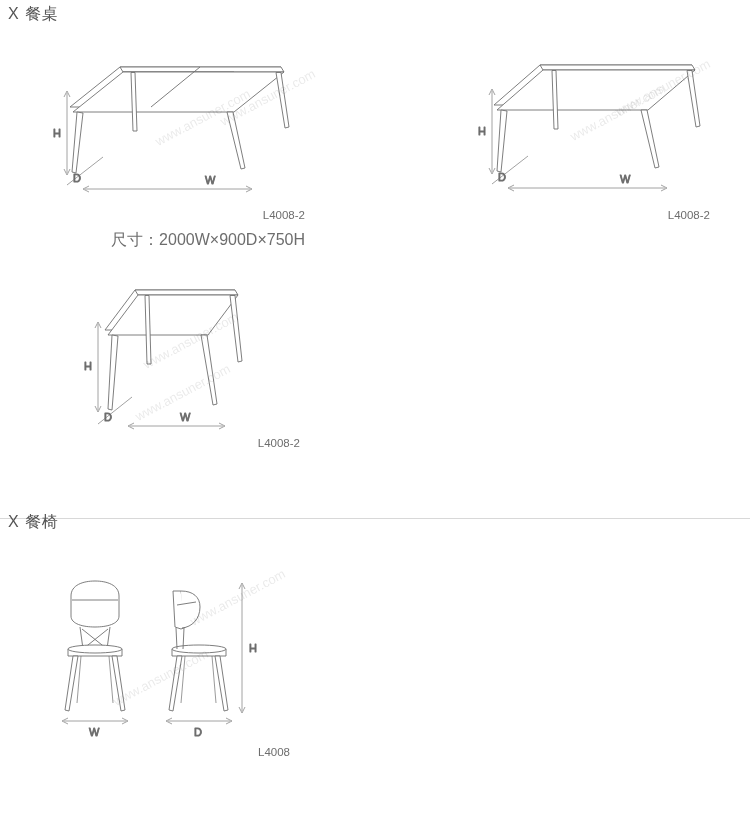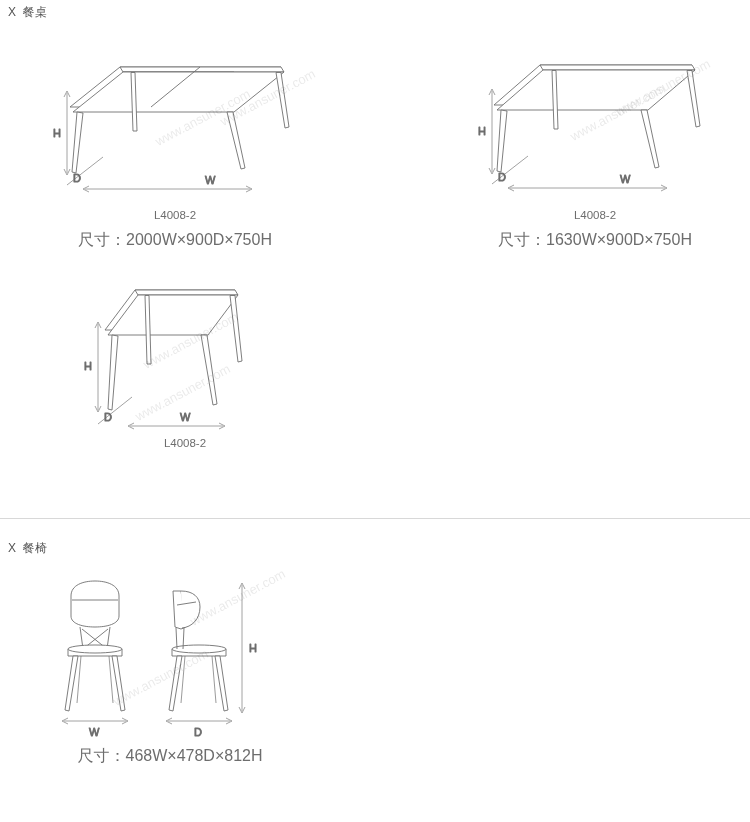--- a/index.html
+++ b/index.html
@@ -10,42 +10,42 @@
   body {
     width: 750px;
     height: 822px;
     position: relative;
     font-family: "Liberation Sans", sans-serif;
     color: #4a4a4a;
     overflow: hidden;
   }
   .section-header {
     position: absolute;
-    font-size: 12px;
+    font-size: 16px;
     color: #555555;
     letter-spacing: 0.5px;
     white-space: nowrap;
   }
   .section-header .mark {
     display: inline-block;
     margin-right: 6px;
     color: #555555;
   }
   .divider {
     position: absolute;
     left: 0;
     width: 750px;
     height: 1px;
     background: #d8d8d8;
   }
   .item {
     position: absolute;
   }
   .caption {
-    text-align: center;
+    text-align: right;
     font-size: 11.5px;
     color: #6d6d6d;
     line-height: 1.5;
     white-space: nowrap;
   }
   .caption .code {
     display: block;
     margin-bottom: 4px;
     color: #6d6d6d;
     font-size: 11.5px;
@@ -144,21 +144,20 @@
       <path d="M181,140 L187,143 L181,146" stroke="#8a8a8a" fill="none" stroke-width="0.8"></path>
       <text class="dimlabel" x="140" y="138">W</text>
 
       <line x1="12" y1="139" x2="48" y2="111" stroke="#8a8a8a" stroke-width="0.8"></line>
       <text class="dimlabel" x="18" y="136">D</text>
     </svg>
     <div class="watermark wm-a" style="left:85px; top:60px;">www.ansuner.com</div>
   </div>
   <div class="caption" style="width:230px; margin-top:2px;">
     <span class="code">L4008-2</span>
-    <span class="dims">尺寸：1630W×900D×750H</span>
   </div>
 </div>
 
 <div class="item" style="left:70px; top:278px; width:230px;">
   <div class="drawing">
     <svg width="230" height="155" viewBox="0 0 230 155" fill="none" stroke="#6f6f6f" stroke-width="0.9" stroke-linejoin="round">
       <polygon points="65,12 165,12 135,52 35,52" fill="#ffffff"></polygon>
       <polygon points="65,12 165,12 168,17 68,17" fill="#ffffff"></polygon>
       <polygon points="68,17 168,17 138,57 38,57" fill="#ffffff"></polygon>
 
@@ -182,21 +181,21 @@
     </svg>
     <div class="watermark wm-a" style="left:68px; top:55px;">www.ansuner.com</div>
   </div>
   <div class="caption" style="width:230px; margin-top:2px;">
     <span class="code">L4008-2</span>
   </div>
 </div>
 
 <div class="divider" style="top:518px;"></div>
 
-<div class="section-header" style="left:8px; top:540px;">
+<div class="section-header" style="left:8px; top:512px;">
   <span class="mark">X</span><span>餐椅</span>
 </div>
 
 <div class="item" style="left:50px; top:575px; width:240px;">
   <div class="drawing">
     <svg width="240" height="165" viewBox="0 0 240 165" fill="none" stroke="#6f6f6f" stroke-width="0.9" stroke-linejoin="round">
 
       <path d="M21,21 C21,10 33,6 45,6 C57,6 69,10 69,21 L69,41 C69,49 57,52 45,52 C33,52 21,49 21,41 Z" fill="#ffffff"></path>
       <line x1="22" y1="25" x2="68" y2="25"></line>
 
@@ -239,19 +238,19 @@
 
       <line x1="192" y1="10" x2="192" y2="136" stroke="#8a8a8a" stroke-width="0.8"></line>
       <path d="M189,14 L192,8 L195,14" stroke="#8a8a8a" fill="none" stroke-width="0.8"></path>
       <path d="M189,132 L192,138 L195,132" stroke="#8a8a8a" fill="none" stroke-width="0.8"></path>
       <text class="dimlabel" x="199" y="77">H</text>
     </svg>
     <div class="watermark wm-a" style="left:135px; top:15px;">www.ansuner.com</div>
     <div class="watermark wm-a" style="left:58px; top:95px;">www.ansuner.com</div>
   </div>
   <div class="caption" style="width:240px; margin-top:4px;">
-    <span class="dims">尺寸：468W×478D×812H</span>
+    <span class="code">L4008</span>
   </div>
 </div>
 
 <div class="watermark wm-a" style="left:215px; top:90px;">www.ansuner.com</div>
 <div class="watermark wm-a" style="left:610px; top:80px;">www.ansuner.com</div>
 <div class="watermark wm-a" style="left:130px; top:385px;">www.ansuner.com</div>
 
 </body></html>

